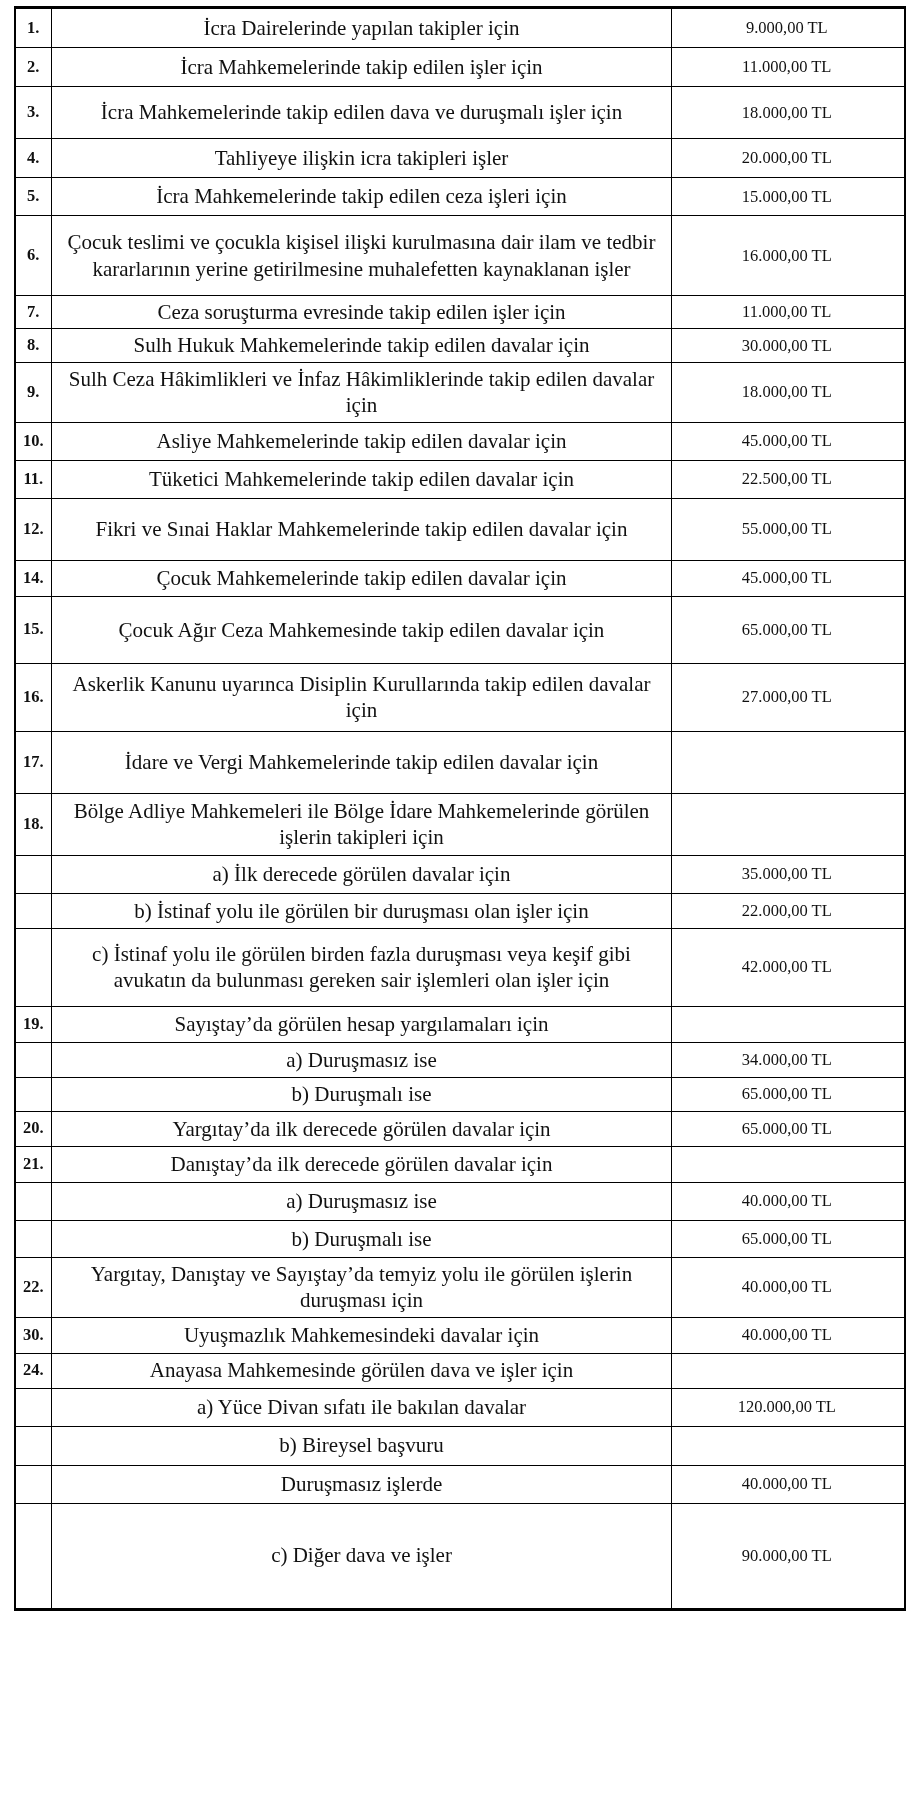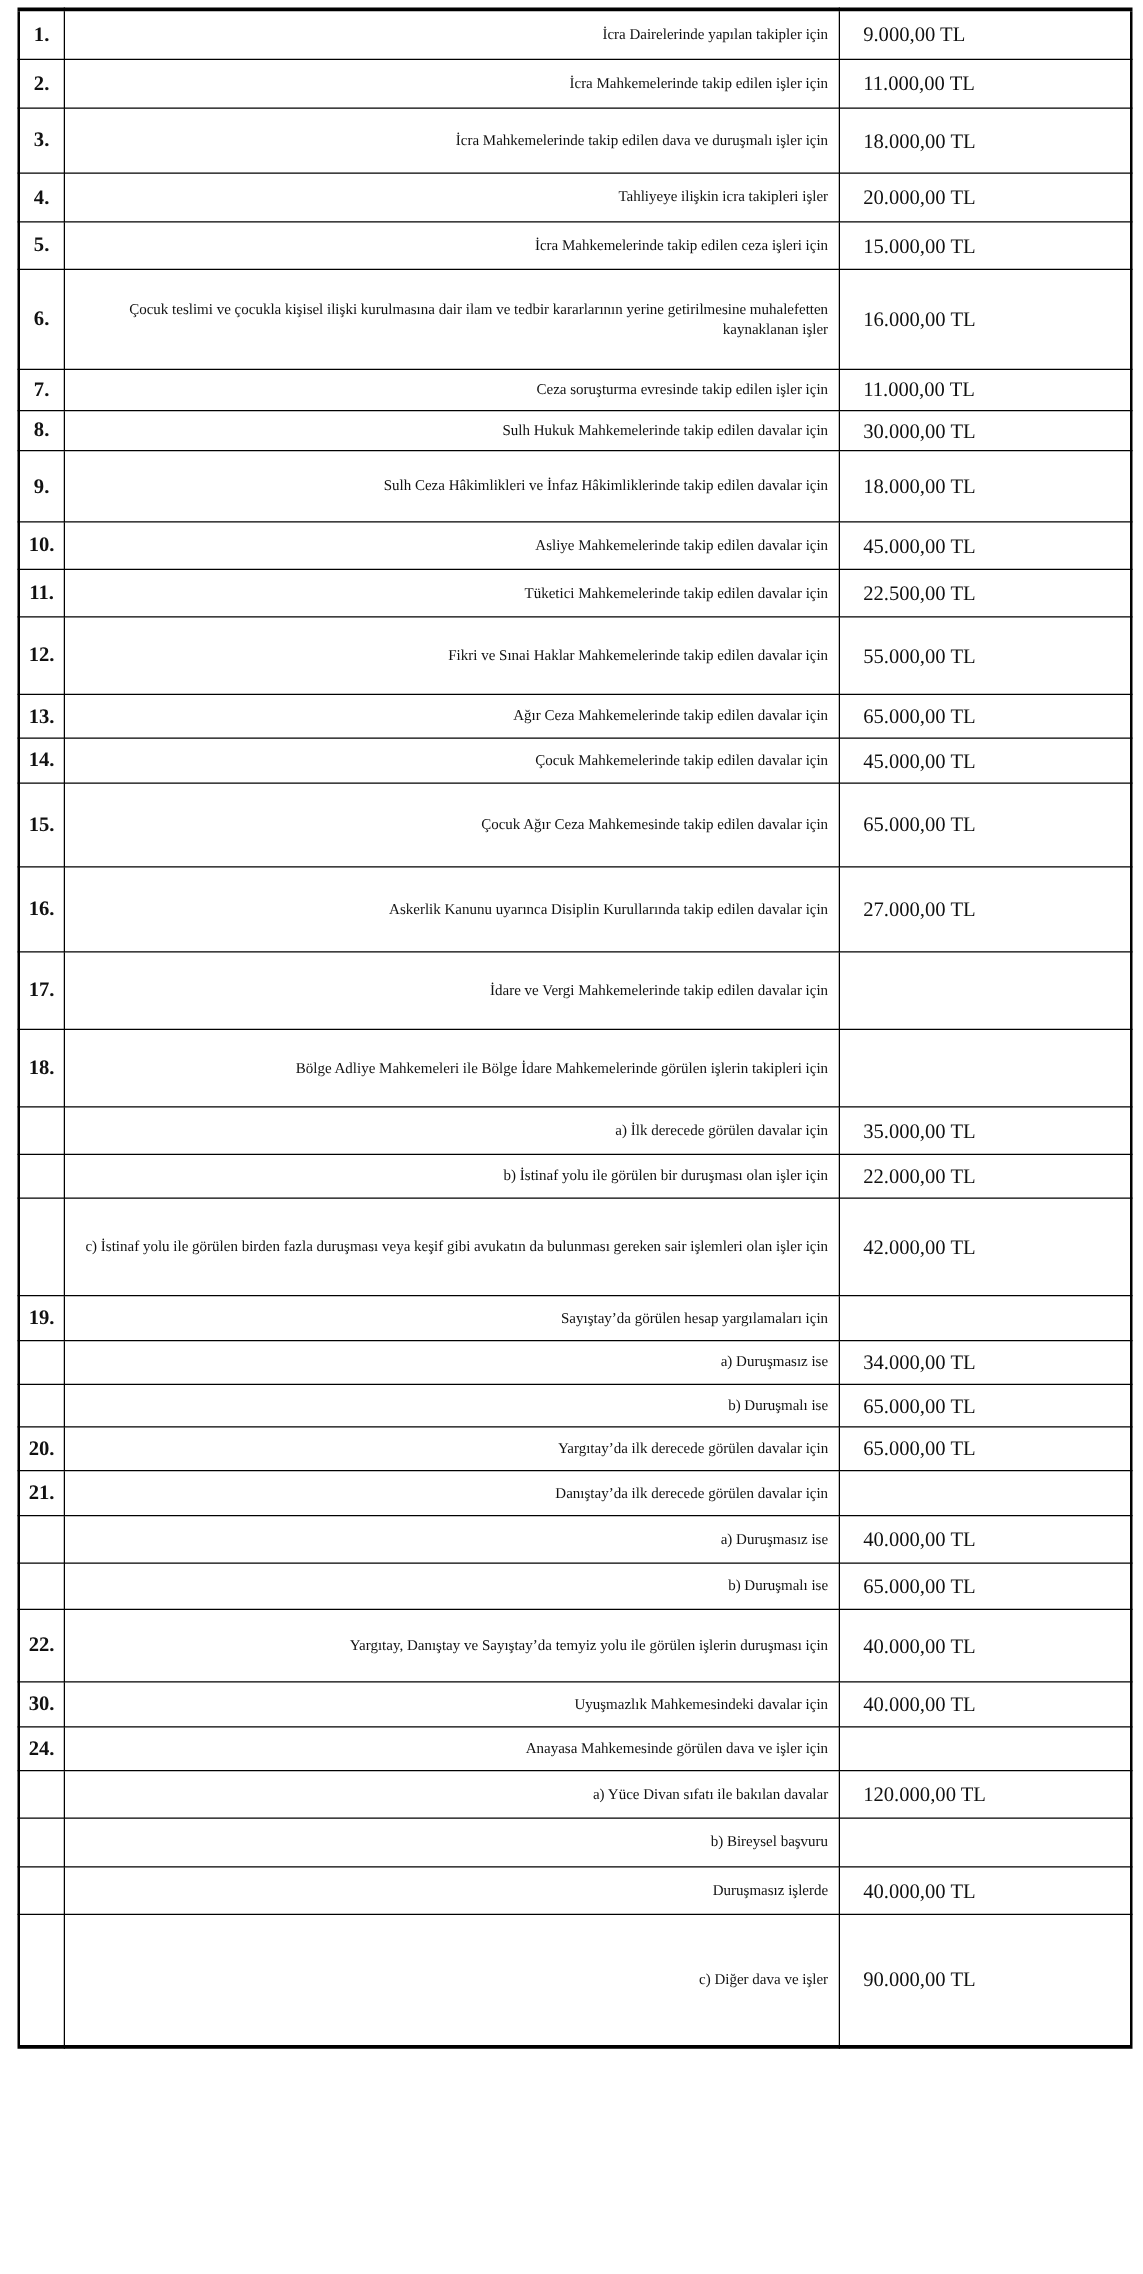--- a/index.html
+++ b/index.html
@@ -42,32 +42,32 @@
     text-align: center;
     font-weight: bold;
     font-size: 16.5px;
     padding: 0 2px;
     line-height: 1.15;
     white-space: nowrap;
   }
 
   
   .desc {
-    text-align: right;
-    font-size: 12px;
+    text-align: center;
+    font-size: 21px;
     line-height: 1.26;
     padding: 3px 8px 3px 9px;
   }
 
   
   .amt {
-    text-align: left;
+    text-align: center;
     font-size: 16.5px;
     line-height: 1.2;
-    padding: 3px 9px 3px 19px;
+    padding: 3px 9px 3px 7px;
     white-space: nowrap;
   }
 
   .amt:empty::after { content: ""; }
 </style>
 </head>
 <body>
 
 <table id="fee-table">
   <colgroup>
@@ -129,25 +129,20 @@
       <tr style="height: 38px;">
         <td class="num">11.</td>
         <td class="desc">Tüketici Mahkemelerinde takip edilen davalar için</td>
         <td class="amt">22.500,00 TL</td>
       </tr>
       <tr style="height: 62px;">
         <td class="num">12.</td>
         <td class="desc">Fikri ve Sınai Haklar Mahkemelerinde takip edilen davalar için</td>
         <td class="amt">55.000,00 TL</td>
       </tr>
-      <tr style="height: 35px;">
-        <td class="num">13.</td>
-        <td class="desc">Ağır Ceza Mahkemelerinde takip edilen davalar için</td>
-        <td class="amt">65.000,00 TL</td>
-      </tr>
       <tr style="height: 36px;">
         <td class="num">14.</td>
         <td class="desc">Çocuk Mahkemelerinde takip edilen davalar için</td>
         <td class="amt">45.000,00 TL</td>
       </tr>
       <tr style="height: 67px;">
         <td class="num">15.</td>
         <td class="desc">Çocuk Ağır Ceza Mahkemesinde takip edilen davalar için</td>
         <td class="amt">65.000,00 TL</td>
       </tr>

